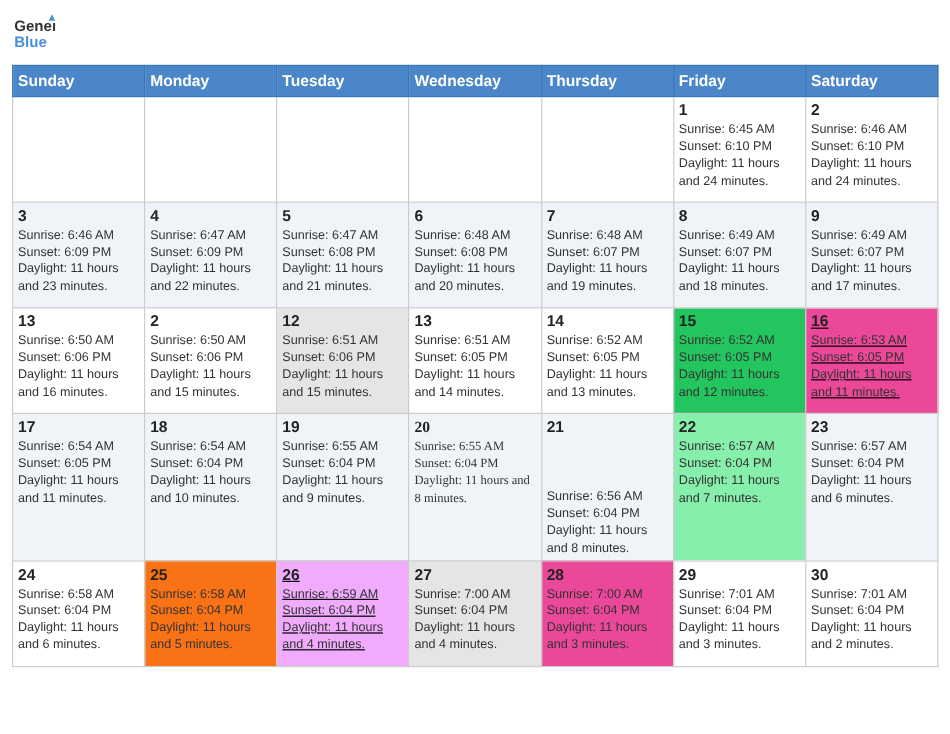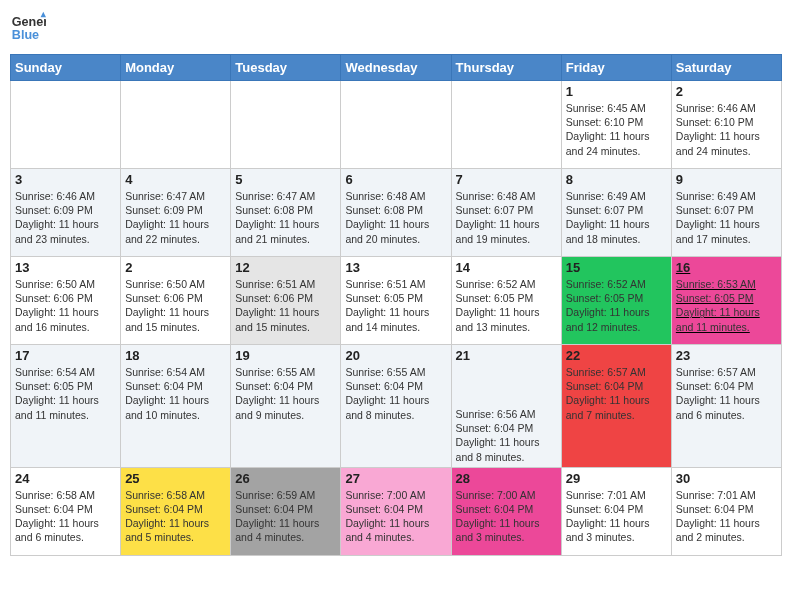--- a/index.html
+++ b/index.html
@@ -229,65 +229,65 @@
           <div class="day-info" style="white-space: pre-line;">Sunrise: 6:54 AM
 Sunset: 6:04 PM
 Daylight: 11 hours and 10 minutes.</div>
         </td>
         <td style="background: rgb(240, 244, 248);">
           <span class="day-num">19</span>
           <div class="day-info" style="white-space: pre-line;">Sunrise: 6:55 AM
 Sunset: 6:04 PM
 Daylight: 11 hours and 9 minutes.</div>
         </td>
-        <td style="background: rgb(240, 244, 248);">
+        <td style="background: rgb(240, 244, 248); font-family: Liberation Serif, serif;">
           <span class="day-num">20</span>
           <div class="day-info" style="white-space: pre-line;">Sunrise: 6:55 AM
 Sunset: 6:04 PM
 Daylight: 11 hours and 8 minutes.</div>
         </td>
         <td style="background: rgb(240, 244, 248);">
           <span class="day-num">21</span>
           <div class="day-info" style="white-space: pre-line; margin-top: 44px;">Sunrise: 6:56 AM
 Sunset: 6:04 PM
 Daylight: 11 hours and 8 minutes.</div>
         </td>
-        <td style="background: #ef4444;">
+        <td style="background: #86efac;">
           <span class="day-num">22</span>
           <div class="day-info" style="white-space: pre-line;">Sunrise: 6:57 AM
 Sunset: 6:04 PM
 Daylight: 11 hours and 7 minutes.</div>
         </td>
         <td style="background: rgb(240, 244, 248);">
           <span class="day-num">23</span>
           <div class="day-info" style="white-space: pre-line;">Sunrise: 6:57 AM
 Sunset: 6:04 PM
 Daylight: 11 hours and 6 minutes.</div>
         </td>
       </tr>
       <tr>
         <td style="background: rgb(255, 255, 255);">
           <span class="day-num">24</span>
           <div class="day-info" style="white-space: pre-line;">Sunrise: 6:58 AM
 Sunset: 6:04 PM
 Daylight: 11 hours and 6 minutes.</div>
         </td>
-        <td style="background: #fde047;">
+        <td style="background: #f97316;">
           <span class="day-num">25</span>
           <div class="day-info" style="white-space: pre-line;">Sunrise: 6:58 AM
 Sunset: 6:04 PM
 Daylight: 11 hours and 5 minutes.</div>
         </td>
-        <td style="background: #a3a3a3;">
+        <td style="background: #f0abfc; text-decoration: underline;">
           <span class="day-num">26</span>
           <div class="day-info" style="white-space: pre-line;">Sunrise: 6:59 AM
 Sunset: 6:04 PM
 Daylight: 11 hours and 4 minutes.</div>
         </td>
-        <td style="background: #f9a8d4;">
+        <td style="background: #e5e5e5;">
           <span class="day-num">27</span>
           <div class="day-info" style="white-space: pre-line;">Sunrise: 7:00 AM
 Sunset: 6:04 PM
 Daylight: 11 hours and 4 minutes.</div>
         </td>
         <td style="background: #ec4899;">
           <span class="day-num">28</span>
           <div class="day-info" style="white-space: pre-line;">Sunrise: 7:00 AM
 Sunset: 6:04 PM
 Daylight: 11 hours and 3 minutes.</div>

